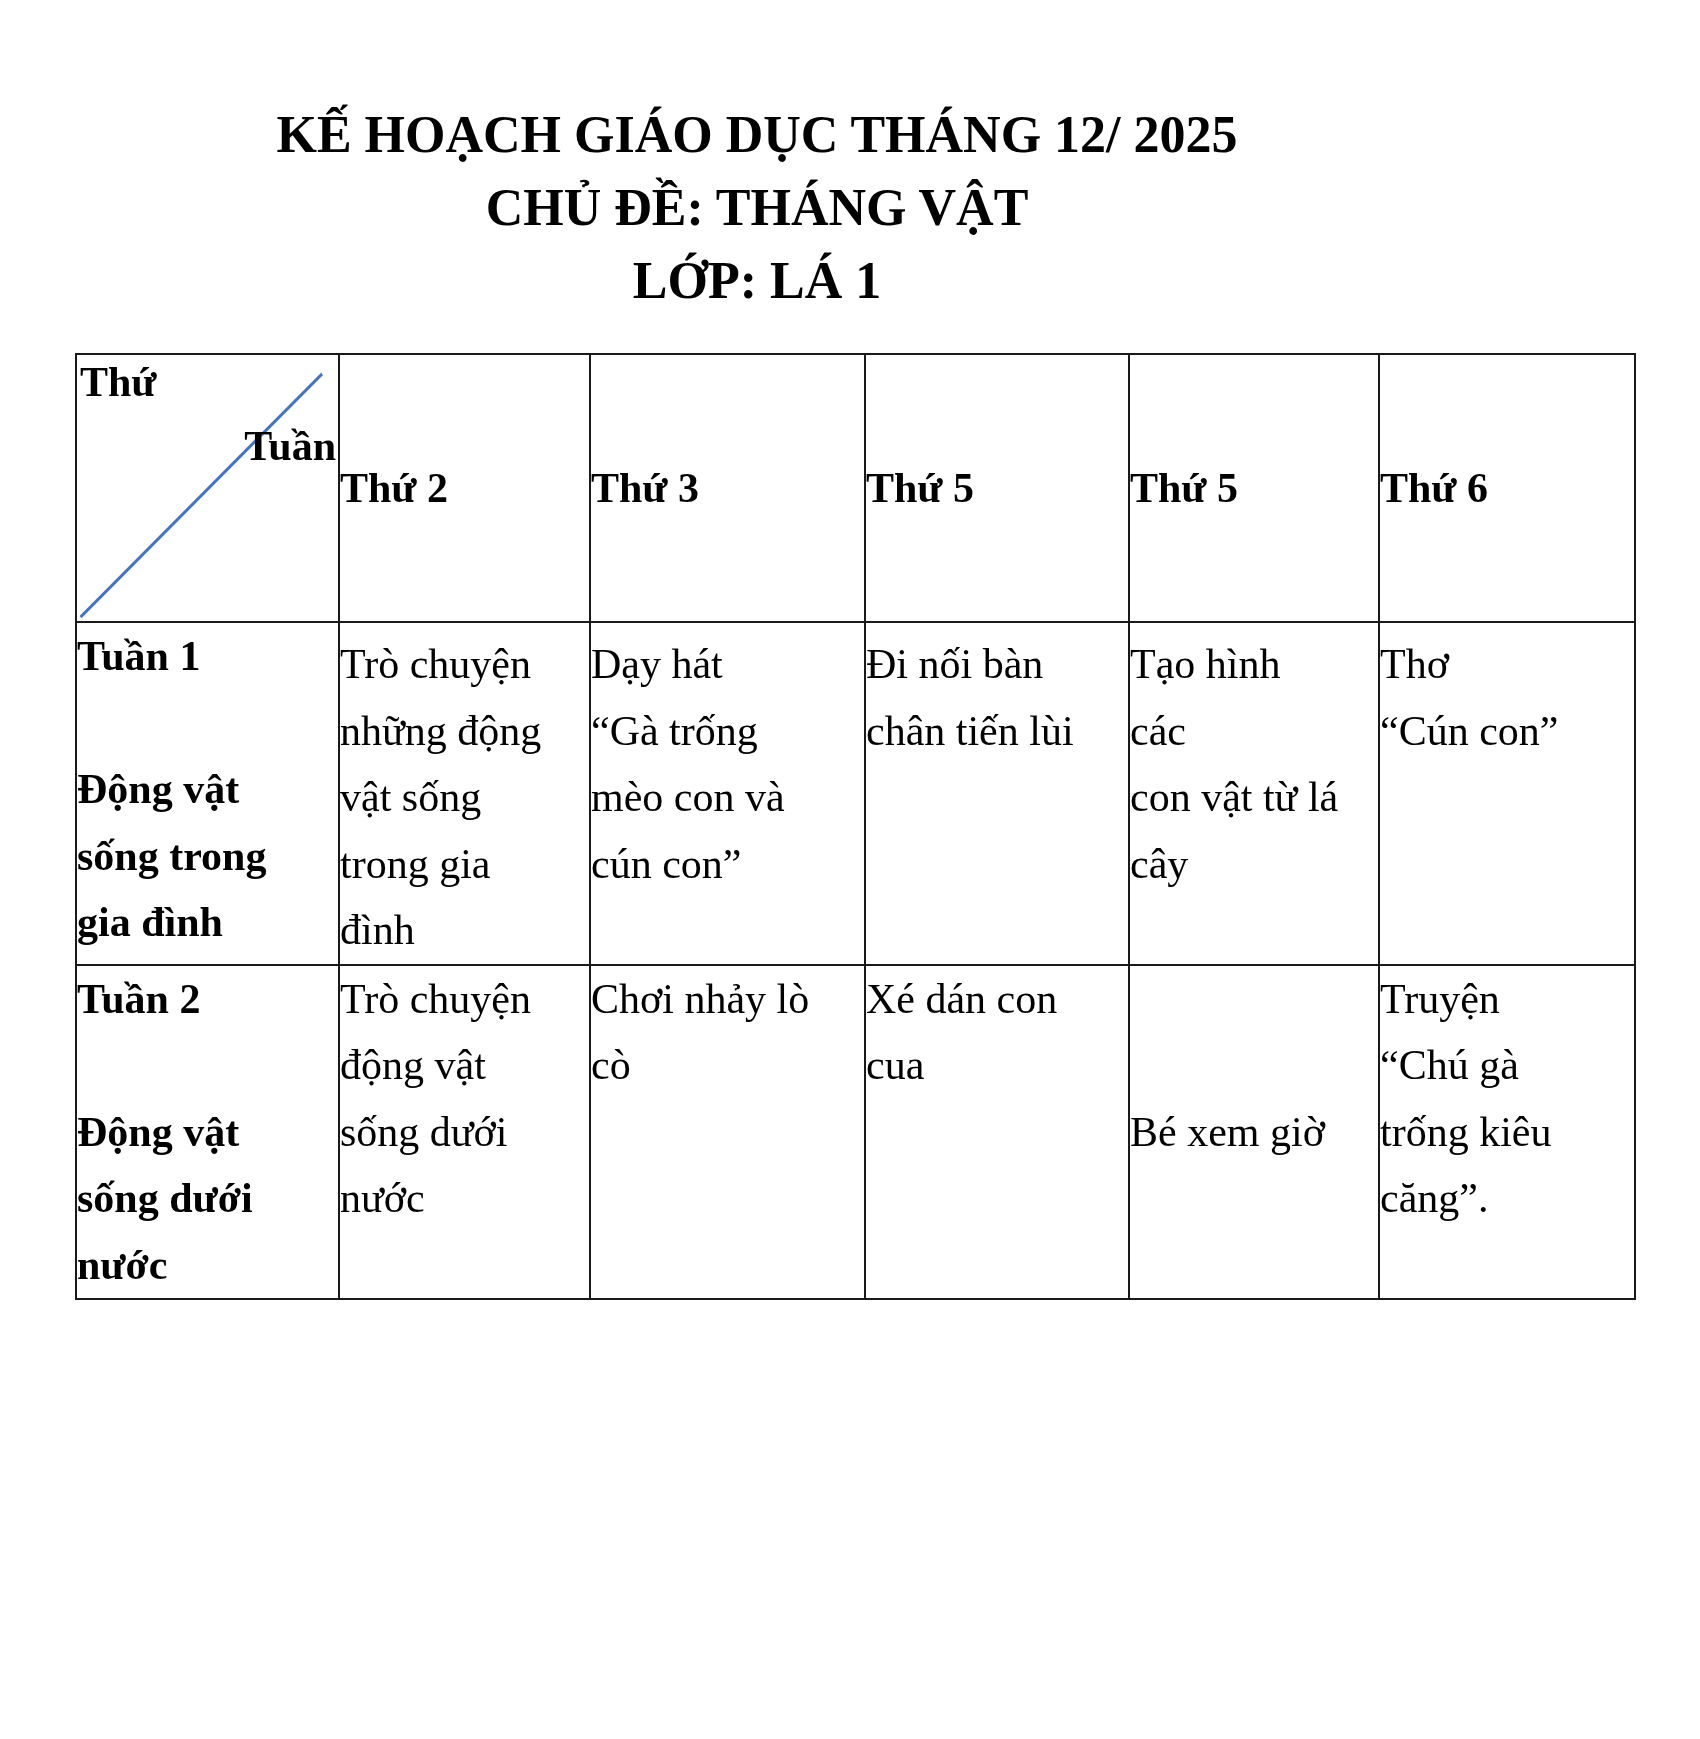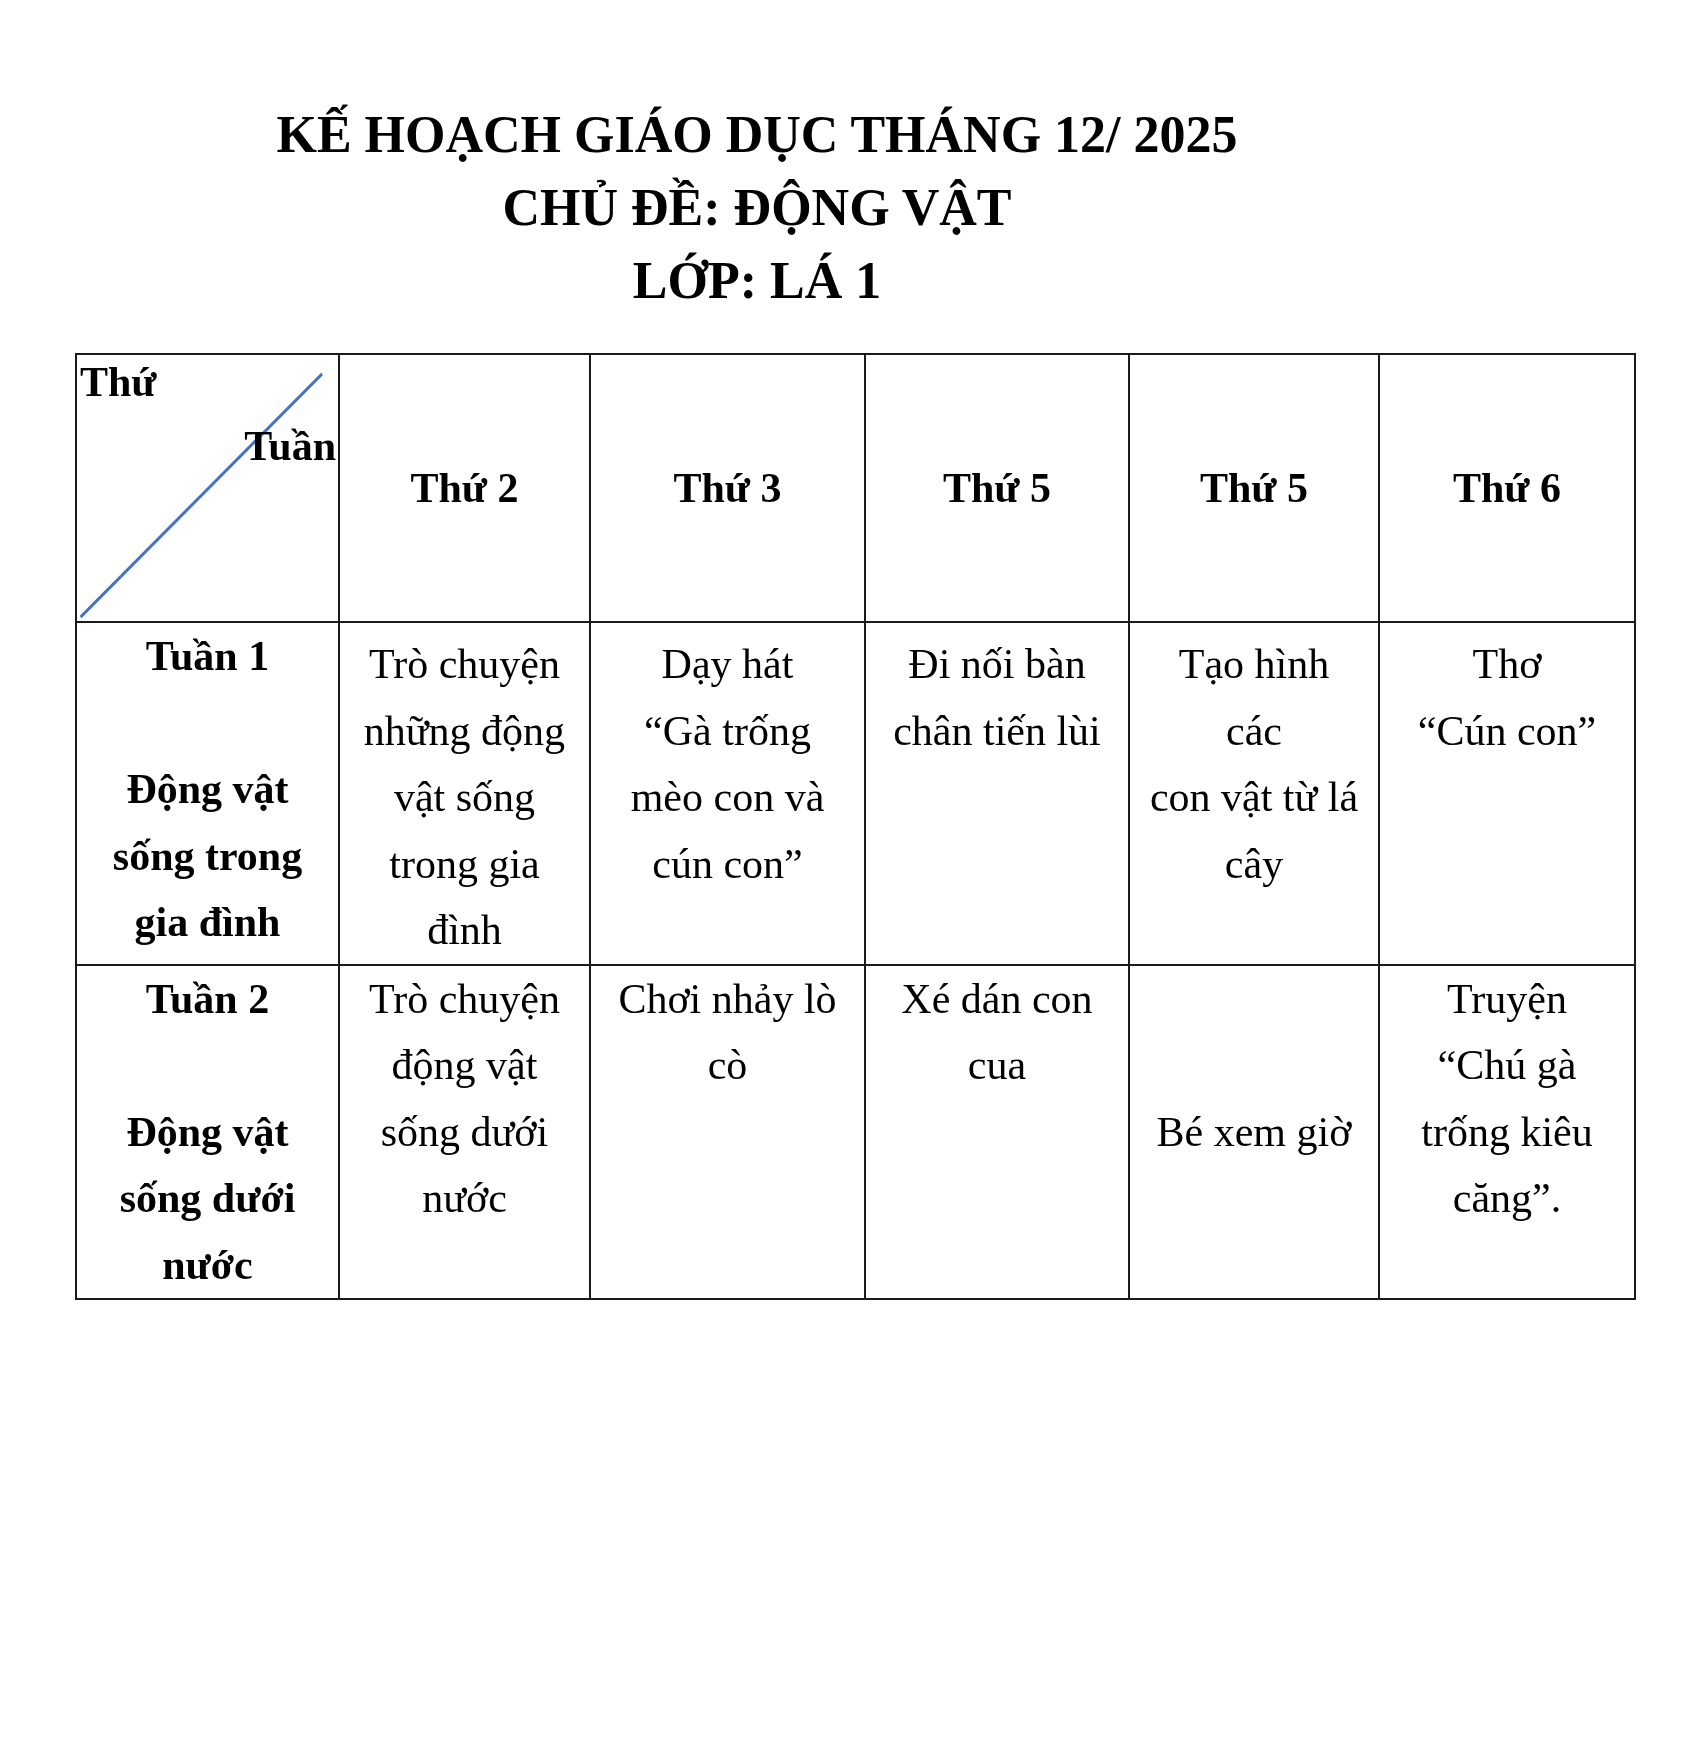--- a/index.html
+++ b/index.html
@@ -32,21 +32,21 @@
   .plan-table {
     position: absolute;
     left: 75px;
     top: 353px;
     border-collapse: collapse;
     table-layout: fixed;
   }
   .plan-table td, .plan-table th {
     border: 2px solid #1a1a1a;
     padding: 0;
-    text-align: center;
+    text-align: left;
     vertical-align: top;
     font-size: 42px;
     line-height: 66.5px;
     white-space: pre-line;
     overflow: hidden;
   }
   .plan-table th {
     font-weight: bold;
     vertical-align: middle;
   }
@@ -92,21 +92,21 @@
   .pad-w3 { padding-top: 2px !important; }
   .week-label-w1 { padding-top: 25px; }
   .week-label-w2 { padding-top: 0px; }
   .week-label-w3 { padding-top: 26px; }
 </style>
 </head>
 <body>
 
 <div class="title-block">
   <p class="title-line">KẾ HOẠCH GIÁO DỤC THÁNG 12/ 2025</p>
-  <p class="title-line">CHỦ ĐỀ: ĐỘNG VẬT</p>
+  <p class="title-line">CHỦ ĐỀ: THÁNG VẬT</p>
   <p class="title-line">LỚP: LÁ 1</p>
 </div>
 
 <table class="plan-table">
   <colgroup>
     <col style="width:263px">
     <col style="width:251px">
     <col style="width:275px">
     <col style="width:264px">
     <col style="width:250px">

